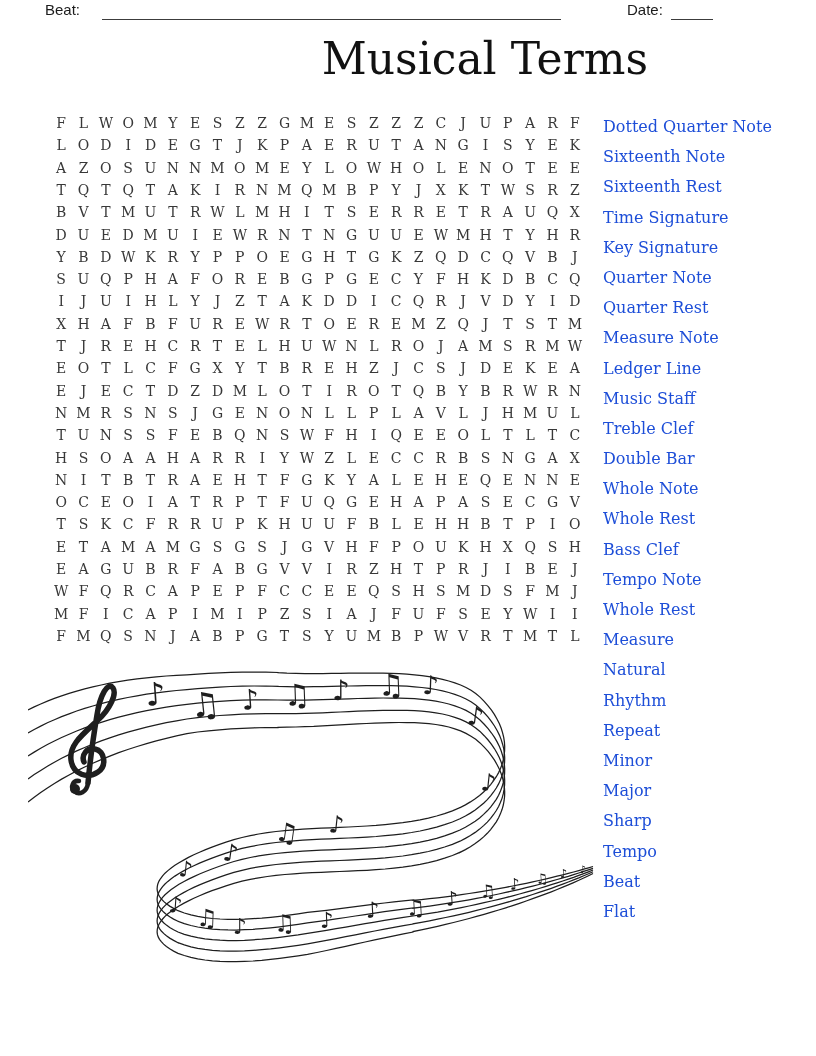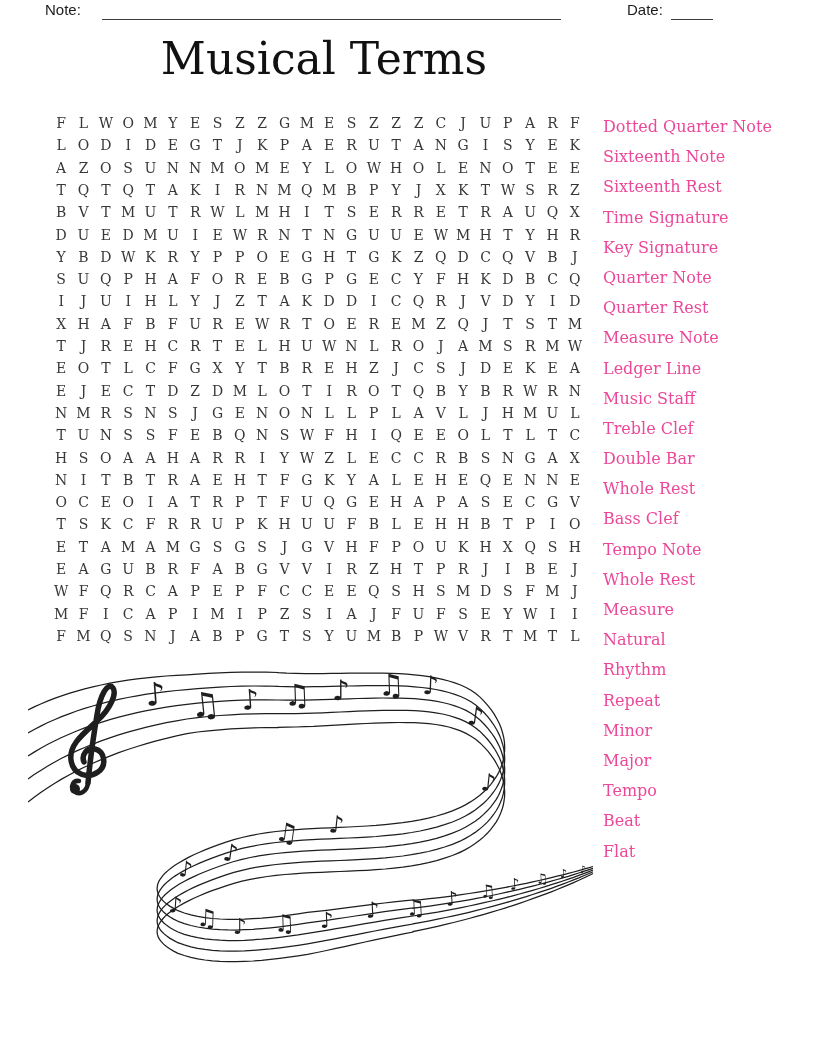--- a/index.html
+++ b/index.html
@@ -7,50 +7,50 @@
     position:relative;width:816px;height:1056px;background:#ffffff;
     font-family:"Liberation Sans",sans-serif;overflow:hidden;
   }
   .hdr-label{position:absolute;top:1px;font-size:15px;color:#1c1c1c;}
   #name-label{left:45px;}
   #date-label{left:627px;}
   .write-line{position:absolute;border-bottom:1.5px solid #3c3c3c;height:18px;top:1px;}
   #name-line{left:102px;width:459px;}
   #date-line{left:671px;width:42px;}
   .title{
-    position:absolute;left:0;top:33px;width:648px;text-align:center;
+    position:absolute;left:0;top:33px;width:648px;text-align:right;
     font-family:"DejaVu Serif","Liberation Serif",serif;
     font-size:44px;color:#111;letter-spacing:0px;
   }
   .grid{
     position:absolute;left:50px;top:112px;width:536px;height:535px;
     display:grid;grid-template-columns:repeat(24,1fr);grid-template-rows:repeat(24,1fr);
   }
   .cell{
     display:flex;align-items:center;justify-content:center;
     font-family:"DejaVu Serif","Liberation Serif",serif;
     font-size:14px;color:#383838;
   }
   .word-list{
     position:absolute;left:603px;top:112px;width:200px;
     list-style:none;margin:0;padding:0;
   }
   .word-list li{
     display:block;height:30.2px;line-height:30.2px;
     font-family:"DejaVu Serif","Liberation Serif",serif;
-    font-size:16px;color:#ec4899;white-space:nowrap;
+    font-size:16px;color:#1d4ed8;white-space:nowrap;
   }
   .staff-wrap{position:absolute;left:28px;top:658px;width:568px;height:310px;}
 </style>
 </head>
 <body>
 
 <div class="page">
 
-  <span class="hdr-label" id="name-label">Note:</span>
+  <span class="hdr-label" id="name-label">Beat:</span>
   <span class="write-line" id="name-line"></span>
   <span class="hdr-label" id="date-label">Date:</span>
   <span class="write-line" id="date-line"></span>
 
   <div class="title">Musical Terms</div>
 
   <div class="grid" id="letter-grid">
       <div class="cell">F</div>
       <div class="cell">L</div>
       <div class="cell">W</div>
@@ -635,30 +635,32 @@
       <li>Sixteenth Rest</li>
       <li>Time Signature</li>
       <li>Key Signature</li>
       <li>Quarter Note</li>
       <li>Quarter Rest</li>
       <li>Measure Note</li>
       <li>Ledger Line</li>
       <li>Music Staff</li>
       <li>Treble Clef</li>
       <li>Double Bar</li>
+      <li>Whole Note</li>
       <li>Whole Rest</li>
       <li>Bass Clef</li>
       <li>Tempo Note</li>
       <li>Whole Rest</li>
       <li>Measure</li>
       <li>Natural</li>
       <li>Rhythm</li>
       <li>Repeat</li>
       <li>Minor</li>
       <li>Major</li>
+      <li>Sharp</li>
       <li>Tempo</li>
       <li>Beat</li>
       <li>Flat</li>
     </ul>
 
   <div class="staff-wrap">
     <svg id="staff-svg" width="568" height="310" viewBox="0 0 568 310">
         <polyline points="0.0,52.0 6.2,48.9 12.7,46.0 19.4,43.1 26.4,40.4 33.6,37.9 41.1,35.4 48.7,33.1 56.7,30.9 64.8,28.9 73.2,27.0 81.8,25.2 90.7,23.6 99.8,22.2 109.1,20.9 118.6,19.8 128.3,18.8 138.3,18.0 148.5,17.3 158.9,16.8 169.6,16.2 180.4,15.4 191.5,14.8 202.8,14.4 214.3,14.1 226.0,14.1 237.9,14.2 250.0,14.5 250.0,14.7 258.9,15.1 267.8,15.3 276.8,15.5 285.7,15.5 294.6,15.5 303.5,15.4 312.3,15.3 321.0,15.2 329.7,15.1 338.3,15.1 346.7,15.1 355.0,15.2 363.1,15.4 371.1,15.7 378.9,16.1 386.5,16.8 393.8,17.6 401.0,18.6 407.8,19.8 414.5,21.3 420.8,23.0 426.8,24.8 432.6,27.0 438.0,29.5 443.0,32.3 447.7,35.5 452.0,39.1 452.0,39.1 456.2,43.4 460.1,47.8 463.5,52.2 466.5,56.6 469.1,61.2 471.4,65.7 473.2,70.2 474.6,74.8 475.7,79.4 476.4,83.9 476.7,88.5 476.6,93.0 476.1,97.4 475.3,101.8 474.1,106.2 472.5,110.4 470.6,114.6 468.3,118.7 465.6,122.7 462.6,126.6 459.3,130.3 455.6,134.0 451.6,137.4 447.2,140.7 442.4,143.9 437.4,146.9 432.0,149.6 432.0,149.7 424.4,152.8 416.6,155.6 408.6,158.0 400.4,160.1 392.1,161.9 383.5,163.4 374.8,164.7 366.0,165.7 357.1,166.6 348.1,167.4 339.0,168.0 329.9,168.5 320.7,169.0 311.5,169.4 302.3,169.8 293.1,170.2 284.0,170.6 274.9,171.2 265.9,171.8 256.9,172.6 248.0,173.5 239.3,174.7 230.7,176.0 222.3,177.6 214.0,179.5 205.9,181.7 198.0,184.2 198.0,184.2 190.8,186.7 184.0,189.2 177.6,191.7 171.5,194.3 165.8,196.8 160.5,199.4 155.6,202.1 151.0,204.7 146.9,207.3 143.2,209.9 139.9,212.6 137.0,215.2 134.6,217.9 132.6,220.5 131.0,223.1 129.9,225.7 129.3,228.3 129.1,230.9 129.4,233.4 130.2,236.0 131.5,238.5 133.3,240.9 135.6,243.4 138.4,245.8 141.7,248.1 145.6,250.4 150.0,252.7 150.0,252.7 156.3,255.0 162.9,256.9 169.7,258.4 176.9,259.6 184.4,260.5 192.0,261.0 200.0,261.3 208.1,261.4 216.5,261.2 225.0,260.7 233.8,260.1 242.6,259.3 251.7,258.3 260.8,257.1 270.1,255.8 279.5,254.4 289.0,253.4 298.5,252.3 308.1,251.1 317.7,249.9 327.4,248.6 337.1,247.4 346.7,246.2 356.4,245.0 366.0,243.9 375.5,242.9 385.0,241.9 385.0,242.4 393.3,241.6 401.5,240.7 409.6,239.8 417.6,238.8 425.5,237.8 433.4,236.7 441.1,235.5 448.6,234.4 456.1,233.2 463.5,231.9 470.7,230.6 477.8,229.3 484.7,228.0 491.5,226.6 498.2,225.3 504.7,223.9 511.0,222.5 517.2,221.1 523.3,219.6 529.1,218.2 534.8,216.8 540.3,215.4 545.6,214.0 550.8,212.6 555.7,211.2 560.5,209.8 565.0,208.5" fill="none" stroke="#1e1e1e" stroke-width="1.25"></polyline>
         <polyline points="0.0,75.0 6.2,71.5 12.7,68.1 19.4,64.8 26.4,61.7 33.6,58.7 41.1,55.8 48.7,53.0 56.7,50.4 64.8,48.0 73.2,45.6 81.8,43.4 90.7,41.4 99.8,39.5 109.1,37.8 118.6,36.2 128.3,34.8 138.3,33.6 148.5,32.5 158.9,31.6 169.6,30.7 180.4,29.8 191.5,29.1 202.8,28.5 214.3,28.2 226.0,28.0 237.9,28.0 250.0,28.3 250.0,28.4 258.9,28.6 267.8,28.8 276.8,28.8 285.7,28.7 294.6,28.6 303.5,28.4 312.3,28.2 321.0,28.0 329.7,27.8 338.3,27.7 346.7,27.6 355.0,27.6 363.1,27.7 371.1,27.9 378.9,28.2 386.5,28.8 393.8,29.5 401.0,30.4 407.8,31.5 414.5,32.9 420.8,34.5 426.8,36.3 432.6,38.5 438.0,41.0 443.0,43.8 447.7,47.0 452.0,50.6 452.0,50.6 456.2,54.8 460.1,59.2 463.5,63.6 466.5,68.0 469.1,72.5 471.4,77.1 473.2,81.6 474.6,86.2 475.7,90.7 476.4,95.3 476.7,99.8 476.6,104.3 476.1,108.7 475.3,113.1 474.1,117.5 472.5,121.7 470.6,125.9 468.3,130.0 465.6,134.0 462.6,137.8 459.3,141.6 455.6,145.2 451.6,148.6 447.2,151.9 442.4,155.1 437.4,158.0 432.0,160.8 432.0,160.8 424.4,164.0 416.6,166.7 408.6,169.1 400.4,171.2 392.1,173.0 383.5,174.5 374.8,175.8 366.0,176.8 357.1,177.7 348.1,178.5 339.0,179.1 329.9,179.6 320.7,180.0 311.5,180.4 302.3,180.8 293.1,181.2 284.0,181.7 274.9,182.2 265.9,182.8 256.9,183.6 248.0,184.5 239.3,185.6 230.7,187.0 222.3,188.6 214.0,190.4 205.9,192.6 198.0,195.1 198.0,195.1 190.8,197.6 184.0,200.1 177.6,202.6 171.5,205.1 165.8,207.7 160.5,210.3 155.6,212.9 151.0,215.5 146.9,218.1 143.2,220.8 139.9,223.4 137.0,226.0 134.6,228.7 132.6,231.3 131.0,233.9 129.9,236.5 129.3,239.1 129.1,241.6 129.4,244.2 130.2,246.7 131.5,249.2 133.3,251.6 135.6,254.1 138.4,256.4 141.7,258.8 145.6,261.1 150.0,263.3 150.0,263.4 156.3,265.6 162.9,267.5 169.7,269.0 176.9,270.2 184.4,271.1 192.0,271.6 200.0,271.9 208.1,272.0 216.5,271.7 225.0,271.3 233.8,270.6 242.6,269.8 251.7,268.8 260.8,267.6 270.1,266.3 279.5,264.9 289.0,263.7 298.5,262.3 308.1,260.9 317.7,259.5 327.4,258.0 337.1,256.6 346.7,255.1 356.4,253.7 366.0,252.4 375.5,251.1 385.0,250.0 385.0,250.2 393.3,249.2 401.5,248.1 409.6,246.9 417.6,245.7 425.5,244.4 433.4,243.1 441.1,241.8 448.6,240.4 456.1,239.0 463.5,237.5 470.7,236.0 477.8,234.4 484.7,232.9 491.5,231.3 498.2,229.7 504.7,228.1 511.0,226.5 517.2,224.8 523.3,223.2 529.1,221.5 534.8,219.9 540.3,218.3 545.6,216.6 550.8,215.0 555.7,213.4 560.5,211.8 565.0,210.3" fill="none" stroke="#1e1e1e" stroke-width="1.25"></polyline>
         <polyline points="0.0,98.0 6.2,94.1 12.7,90.2 19.4,86.5 26.4,83.0 33.6,79.5 41.1,76.2 48.7,73.0 56.7,69.9 64.8,67.0 73.2,64.3 81.8,61.6 90.7,59.2 99.8,56.9 109.1,54.7 118.6,52.7 128.3,50.8 138.3,49.1 148.5,47.6 158.9,46.3 169.6,45.1 180.4,44.1 191.5,43.3 202.8,42.7 214.3,42.2 226.0,41.9 237.9,41.9 250.0,42.0 250.0,42.0 258.9,42.2 267.8,42.2 276.8,42.1 285.7,41.9 294.6,41.7 303.5,41.4 312.3,41.1 321.0,40.8 329.7,40.5 338.3,40.3 346.7,40.1 355.0,40.0 363.1,40.0 371.1,40.1 378.9,40.3 386.5,40.7 393.8,41.3 401.0,42.1 407.8,43.2 414.5,44.5 420.8,46.0 426.8,47.8 432.6,50.0 438.0,52.4 443.0,55.2 447.7,58.4 452.0,62.0 452.0,62.0 456.2,66.3 460.1,70.6 463.5,75.0 466.5,79.4 469.1,83.9 471.4,88.4 473.2,93.0 474.6,97.5 475.7,102.1 476.4,106.6 476.7,111.1 476.6,115.6 476.1,120.0 475.3,124.4 474.1,128.8 472.5,133.0 470.6,137.2 468.3,141.3 465.6,145.2 462.6,149.1 459.3,152.8 455.6,156.4 451.6,159.9 447.2,163.2 442.4,166.3 437.4,169.2 432.0,172.0 432.0,172.0 424.4,175.1 416.6,177.9 408.6,180.3 400.4,182.3 392.1,184.1 383.5,185.6 374.8,186.9 366.0,187.9 357.1,188.8 348.1,189.5 339.0,190.1 329.9,190.6 320.7,191.1 311.5,191.4 302.3,191.8 293.1,192.2 284.0,192.7 274.9,193.2 265.9,193.8 256.9,194.6 248.0,195.5 239.3,196.6 230.7,197.9 222.3,199.5 214.0,201.4 205.9,203.5 198.0,206.0 198.0,206.0 190.8,208.5 184.0,211.0 177.6,213.5 171.5,216.0 165.8,218.6 160.5,221.1 155.6,223.7 151.0,226.3 146.9,229.0 143.2,231.6 139.9,234.2 137.0,236.8 134.6,239.4 132.6,242.1 131.0,244.7 129.9,247.2 129.3,249.8 129.1,252.4 129.4,254.9 130.2,257.4 131.5,259.9 133.3,262.3 135.6,264.7 138.4,267.1 141.7,269.5 145.6,271.8 150.0,274.0 150.0,274.0 156.3,276.3 162.9,278.1 169.7,279.6 176.9,280.8 184.4,281.7 192.0,282.2 200.0,282.5 208.1,282.5 216.5,282.3 225.0,281.8 233.8,281.2 242.6,280.3 251.7,279.3 260.8,278.1 270.1,276.9 279.5,275.4 289.0,273.9 298.5,272.4 308.1,270.7 317.7,269.1 327.4,267.4 337.1,265.7 346.7,264.1 356.4,262.4 366.0,260.9 375.5,259.4 385.0,258.0 385.0,258.0 393.3,256.7 401.5,255.4 409.6,254.1 417.6,252.6 425.5,251.1 433.4,249.6 441.1,248.0 448.6,246.4 456.1,244.7 463.5,243.0 470.7,241.3 477.8,239.6 484.7,237.8 491.5,236.0 498.2,234.1 504.7,232.3 511.0,230.5 517.2,228.6 523.3,226.7 529.1,224.9 534.8,223.0 540.3,221.1 545.6,219.3 550.8,217.4 555.7,215.6 560.5,213.8 565.0,212.0" fill="none" stroke="#1e1e1e" stroke-width="1.25"></polyline>

